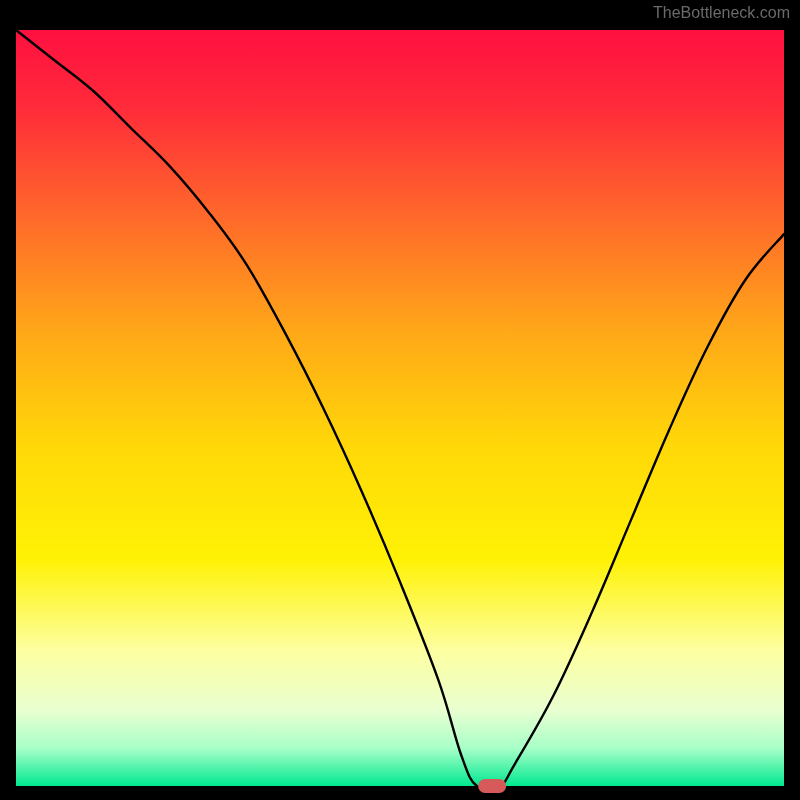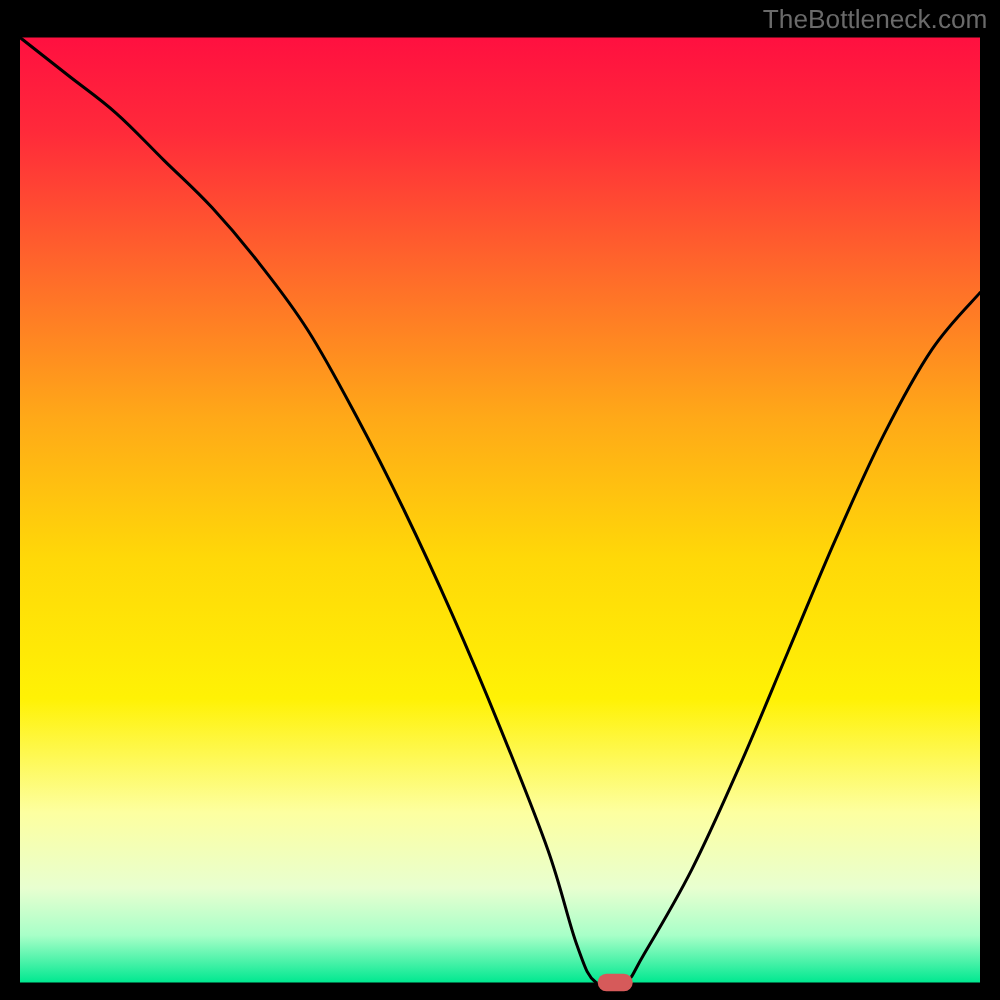--- a/index.html
+++ b/index.html
@@ -10,21 +10,21 @@
   }
   .wrap {
     width: 800px;
     height: 800px;
     position: relative;
   }
   .attribution {
     position: absolute;
     top: 4px;
     right: 10px;
-    font-size: 21px;
+    font-size: 16px;
     color: #6a6a6a;
     font-weight: 500;
     z-index: 5;
   }
   svg.chart {
     display: block;
   }
 </style>
 </head>
 <body>

